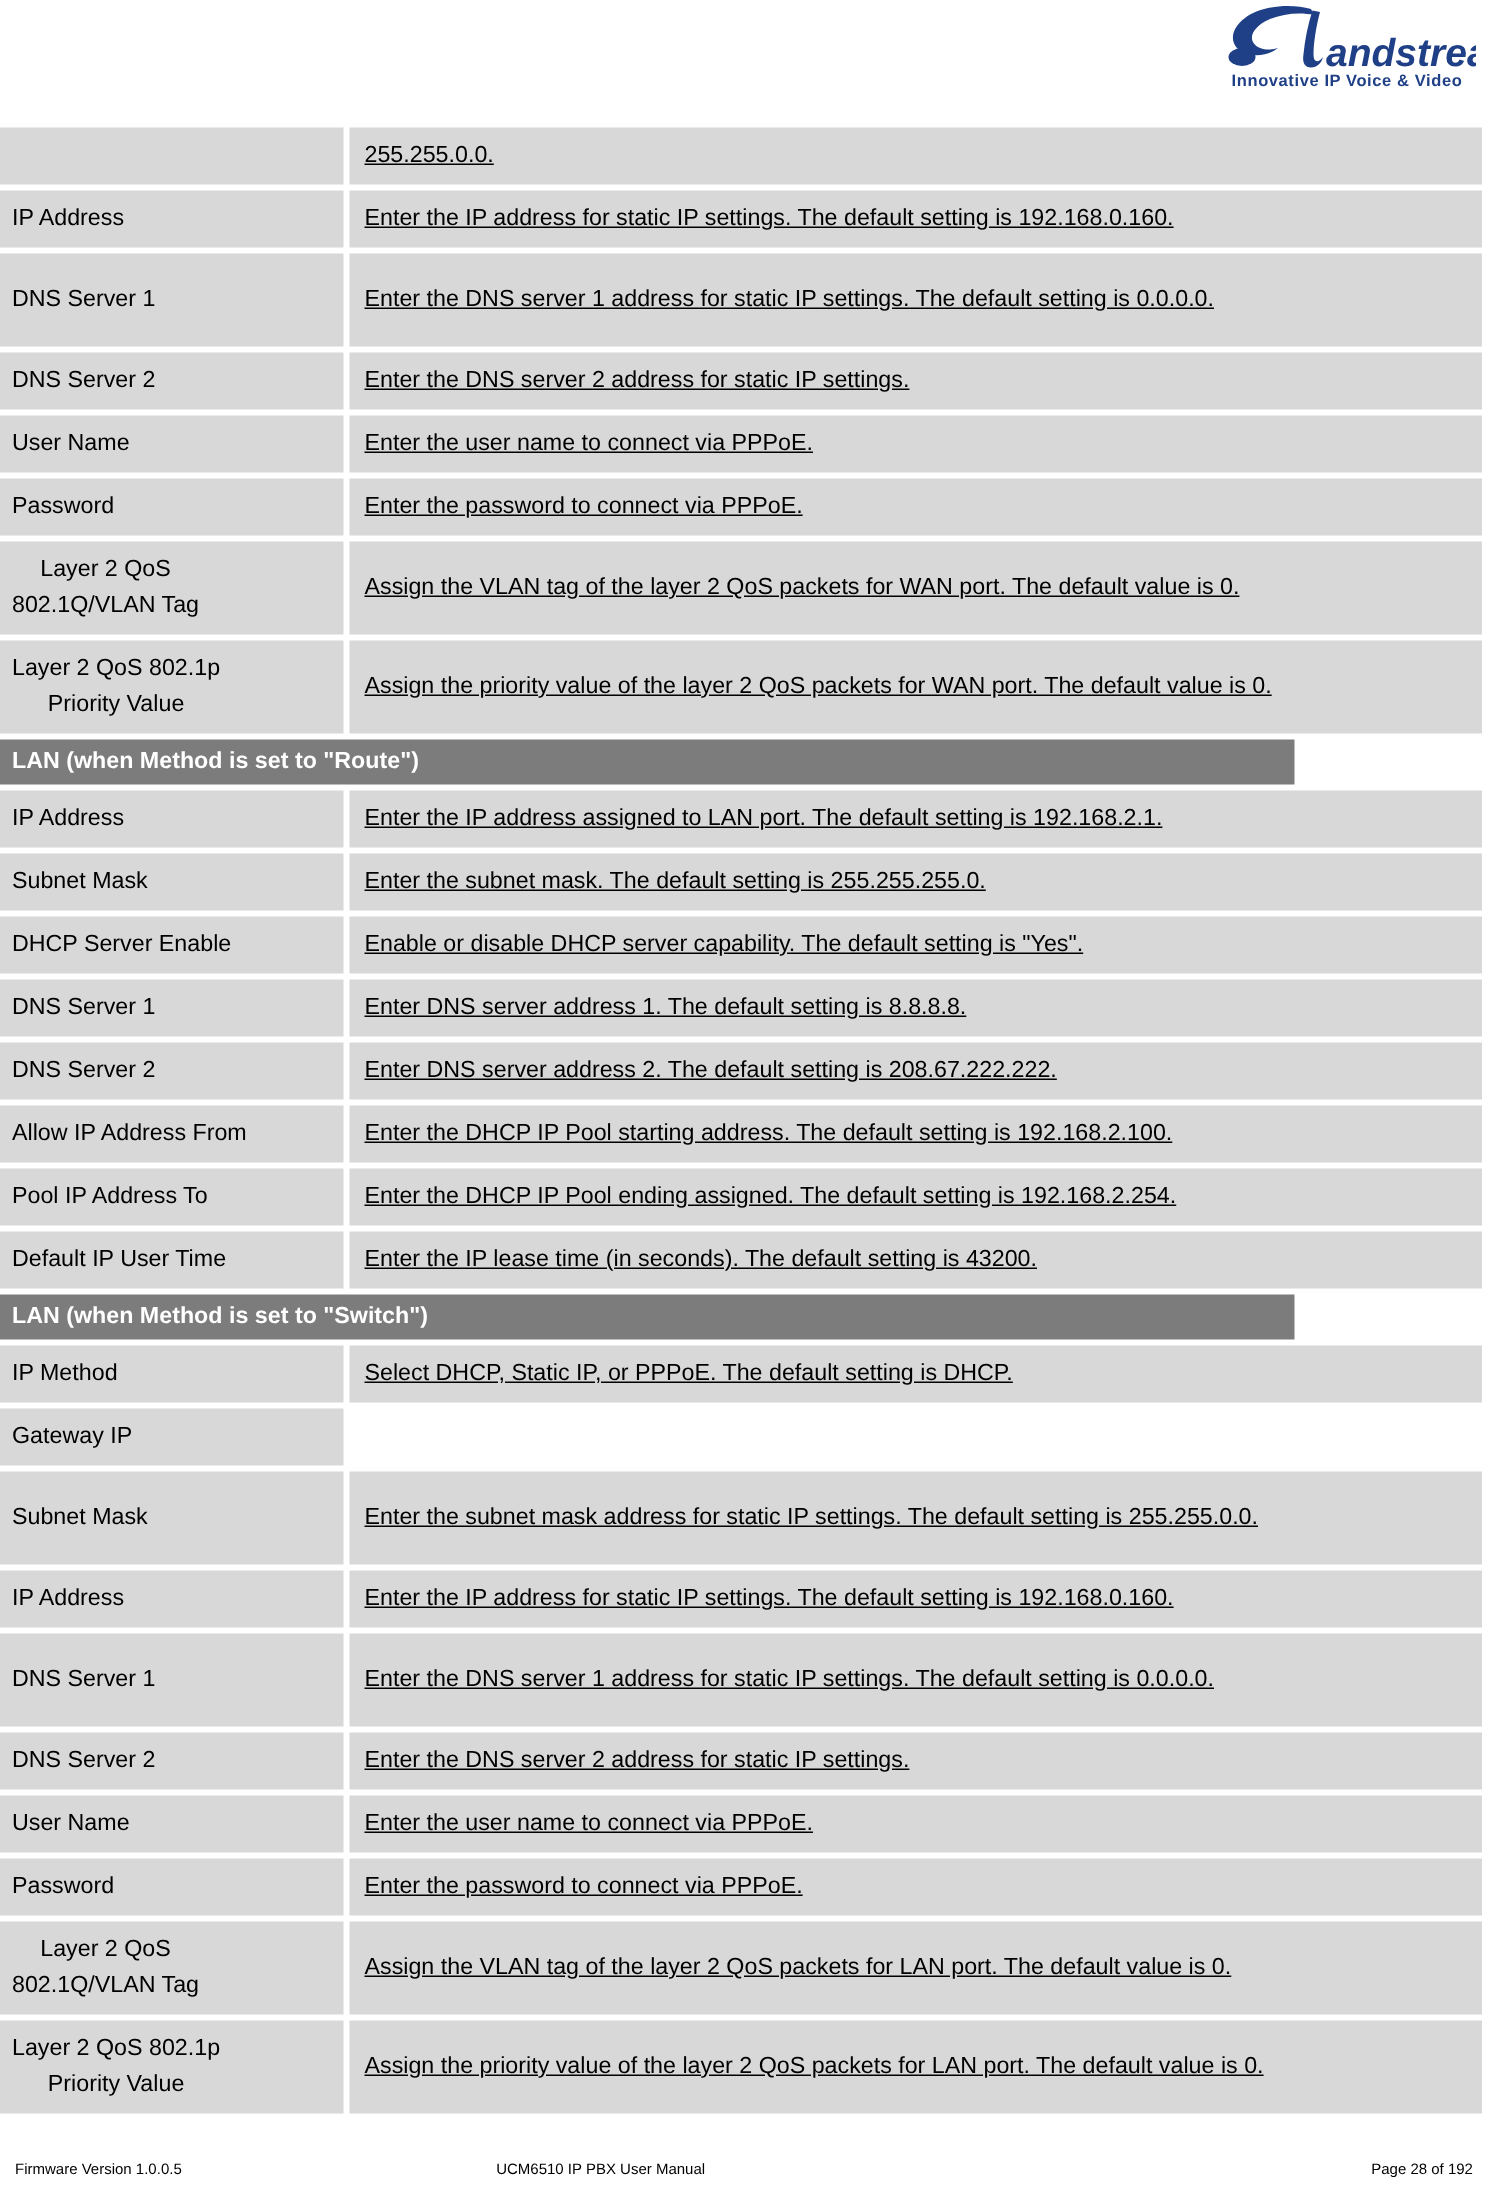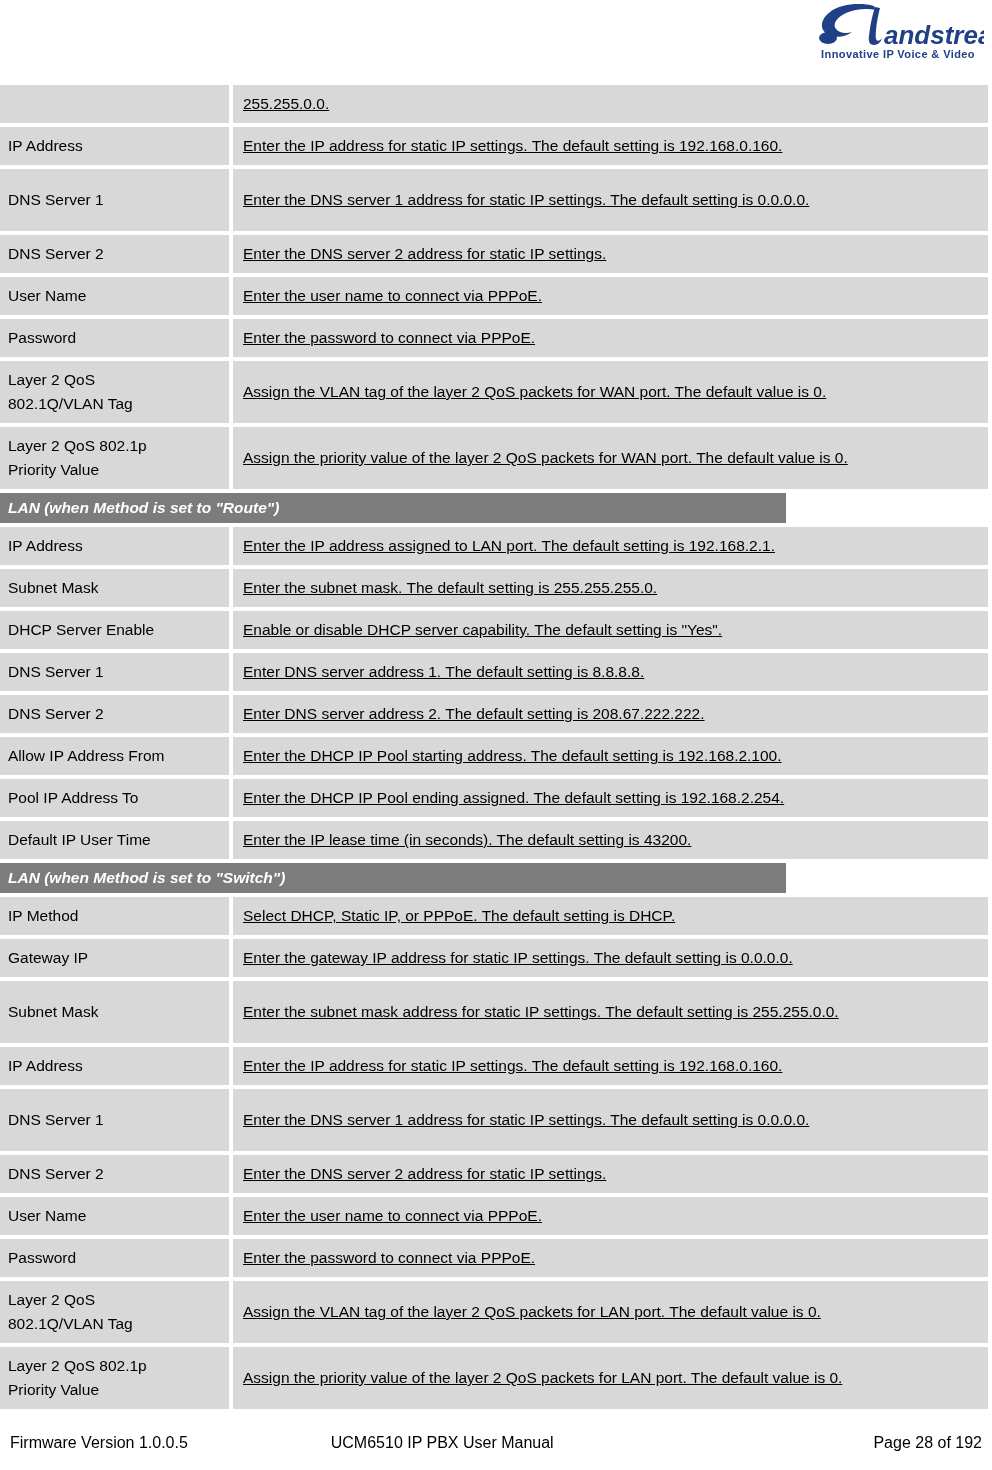--- a/index.html
+++ b/index.html
@@ -66,20 +66,21 @@
   .cell-label {
     width: 229px;
     min-width: 229px;
     background: #d8d8d8;
     padding: 7px 8px 7px 8px;
     box-sizing: border-box;
     font-size: 15.5px;
     line-height: 24px;
     display: flex;
     align-items: center;
+    text-align: center;
   }
   .cell-desc {
     flex: 1;
     background: #d8d8d8;
     margin-left: 4px;
     padding: 7px 6px 7px 10px;
     box-sizing: border-box;
     font-size: 15.5px;
     line-height: 24px;
     display: flex;
@@ -98,40 +99,39 @@
   }
   .label-stack {
     display: block;
   }
   .label-stack .l2 {
     display: block;
   }
 
   
   .section-bar {
-    width: 786px;
+    width: 863px;
     background: #7c7c7c;
     color: #ffffff;
     font-weight: bold;
     font-size: 15.5px;
     line-height: 20px;
     padding: 5px 0 5px 8px;
     box-sizing: border-box;
     margin-bottom: 4px;
-    font-style: italic;
   }
 
   
   .page-footer {
     position: absolute;
     left: 0;
     bottom: 18px;
     width: 992px;
     display: flex;
-    font-size: 16px;
+    font-size: 10px;
     padding: 0 10px;
     box-sizing: border-box;
   }
   .footer-left   { flex: 0 0 33%; text-align: left; }
   .footer-center { flex: 0 0 34%; text-align: left; }
   .footer-right  { flex: 0 0 33%; text-align: right; }
 </style>
 </head>
 <body>
 
@@ -295,23 +295,20 @@
           <span class="label-stack">IP Method</span>
         </div>
         <div class="cell-desc">
           <span>Select DHCP, Static IP, or PPPoE. The default setting is DHCP.</span>
         </div>
       </div>
       <div class="row">
         <div class="cell-label">
           <span class="label-stack">Gateway IP</span>
         </div>
-        <div class="cell-desc">
-          <span>Enter the gateway IP address for static IP settings. The default setting is 0.0.0.0.</span>
-        </div>
       </div>
       <div class="row two-line">
         <div class="cell-label">
           <span class="label-stack">Subnet Mask</span>
         </div>
         <div class="cell-desc justify">
           <span>Enter the subnet mask address for static IP settings. The default setting is 255.255.0.0.</span>
         </div>
       </div>
       <div class="row">

